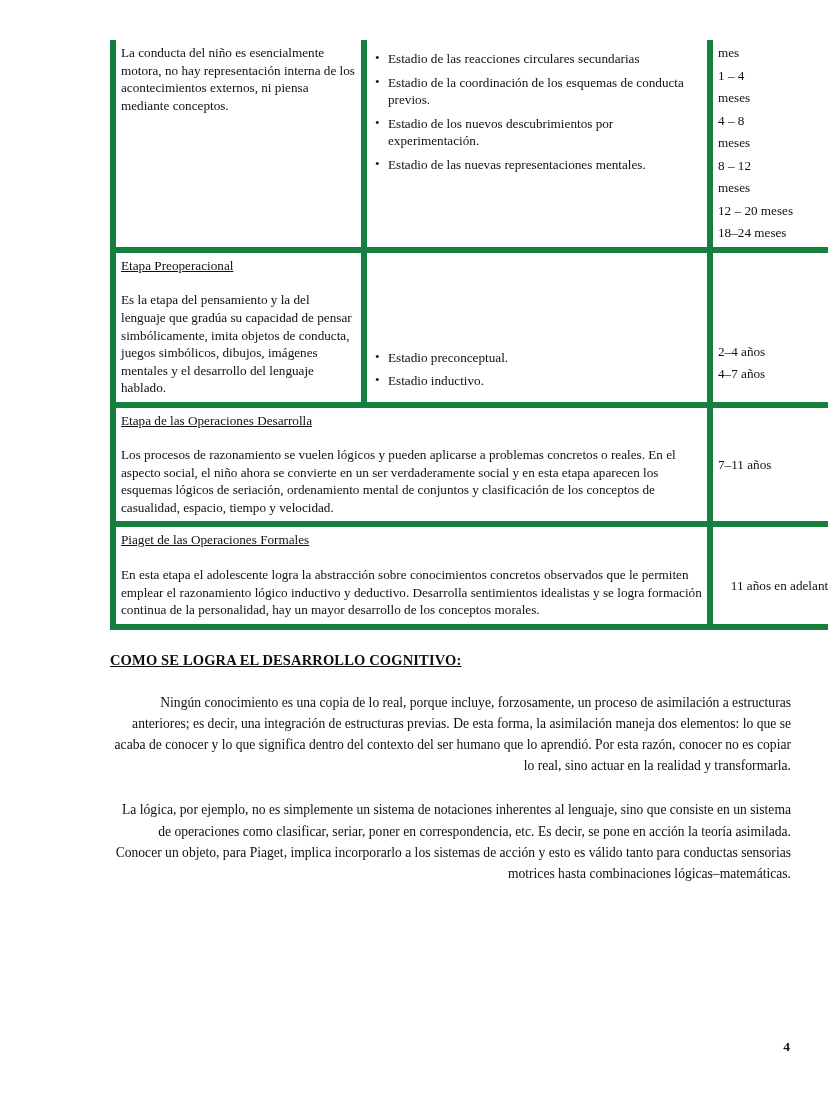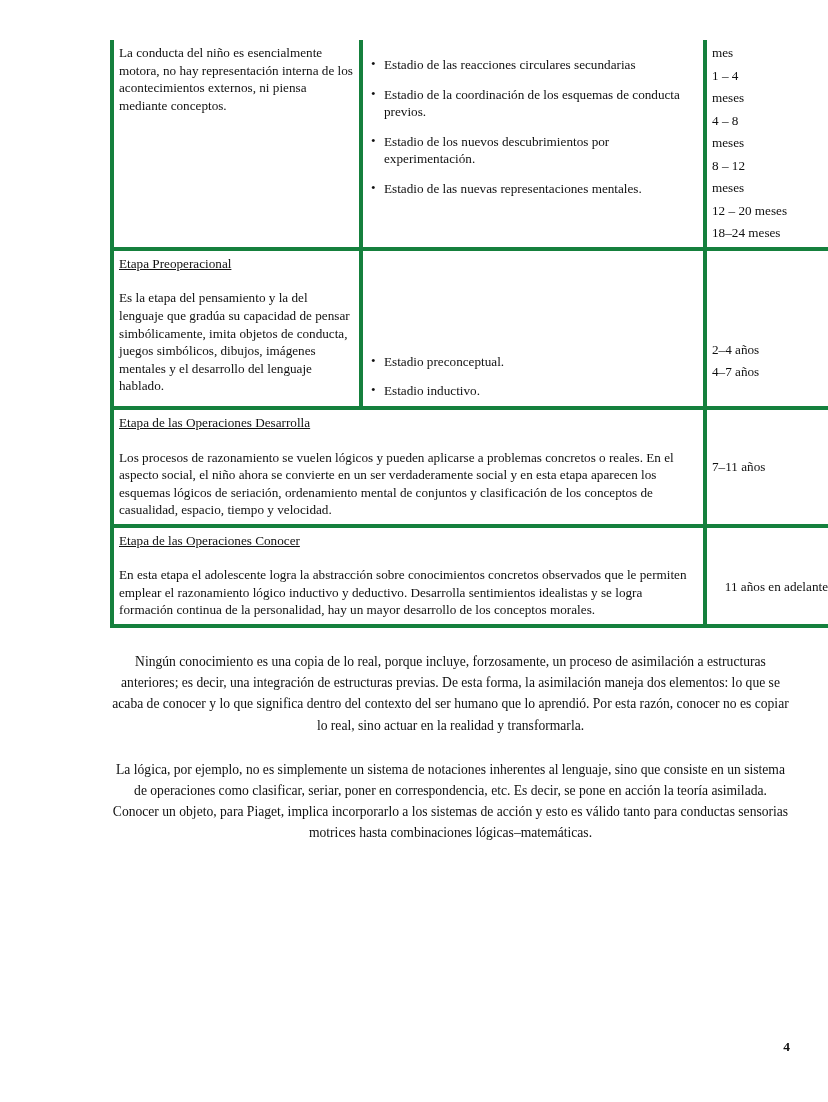--- a/index.html
+++ b/index.html
@@ -28,42 +28,42 @@
     width: 681px;
   }
 
   
   table.stages {
     border-collapse: collapse;
     width: 681px;
     table-layout: fixed;
   }
   table.stages td {
-    border: 4px solid #15803d;
+    border: 6px solid #15803d;
     vertical-align: top;
     padding: 4px 5px 5px 5px;
     font-size: 13.2px;
     line-height: 1.33;
   }
   td.col-desc  { width: 235px; }
   td.col-stage { width: 330px; }
   td.col-age   { width: 116px; }
   td.col-wide  { width: 565px; }
 
   
   tr.cont td { border-top: none; }
 
   ul.bullets {
     margin: 0;
     padding: 0 0 0 16px;
     list-style: none;
   }
   ul.bullets li {
     position: relative;
-    margin: 12px 0 1px 0;
+    margin: 6px 0 1px 0;
     padding-left: 0;
     text-indent: 0;
   }
   ul.bullets li::before {
     content: "\2022";
     position: absolute;
     left: -13px;
     top: -1px;
     font-size: 13px;
   }
@@ -86,21 +86,21 @@
     margin: 22px 0 0 0;
     font-weight: bold;
     font-size: 14.5px;
     text-decoration: underline;
     letter-spacing: 0.15px;
   }
   p.body {
     margin: 23px 0 0 0;
     font-size: 13.6px;
     line-height: 1.56;
-    text-align: center;
+    text-align: right;
   }
   .pagenum {
     position: absolute;
     right: 50px;
     top: 1039px;
     font-size: 13.5px;
     font-weight: bold;
   }
 </style>
 </head>
@@ -159,31 +159,32 @@
             <p class="cell-title">Etapa de las Operaciones Desarrolla</p>
             <p class="para">Los procesos de razonamiento se vuelen lógicos y pueden aplicarse a problemas concretos o reales. En el aspecto social, el niño ahora se convierte en un ser verdaderamente social y en esta etapa aparecen los esquemas lógicos de seriación, ordenamiento mental de conjuntos y clasificación de los conceptos de casualidad, espacio, tiempo y velocidad.</p>
           </td>
           <td class="col-age age-pad-top">
             <p class="ageline">7–11 años</p>
           </td>
         </tr>
 
         <tr>
           <td class="col-wide" colspan="2">
-            <p class="cell-title">Etapa de las Operaciones Conocer</p>
+            <p class="cell-title">Piaget de las Operaciones Formales</p>
             <p class="para">En esta etapa el adolescente logra la abstracción sobre conocimientos concretos observados que le permiten emplear el razonamiento lógico inductivo y deductivo. Desarrolla sentimientos idealistas y se logra formación continua de la personalidad, hay un mayor desarrollo de los conceptos morales.</p>
           </td>
           <td class="col-age age-pad-top3">
             <p class="ageline">11 años en adelante</p>
           </td>
         </tr>
 
       </tbody>
     </table>
 
+    <h2 class="section-head">COMO SE LOGRA EL DESARROLLO COGNITIVO:</h2>
 
     <p class="body">Ningún conocimiento es una copia de lo real, porque incluye, forzosamente, un proceso de asimilación a estructuras anteriores; es decir, una integración de estructuras previas. De esta forma, la asimilación maneja dos elementos: lo que se acaba de conocer y lo que significa dentro del contexto del ser humano que lo aprendió. Por esta razón, conocer no es copiar lo real, sino actuar en la realidad y transformarla.</p>
     <p class="body">La lógica, por ejemplo, no es simplemente un sistema de notaciones inherentes al lenguaje, sino que consiste en un sistema de operaciones como clasificar, seriar, poner en correspondencia, etc. Es decir, se pone en acción la teoría asimilada. Conocer un objeto, para Piaget, implica incorporarlo a los sistemas de acción y esto es válido tanto para conductas sensorias motrices hasta combinaciones lógicas–matemáticas.</p>
 
   </div>
 
   <div class="pagenum">4</div>
 </div>
 
 </body></html>

